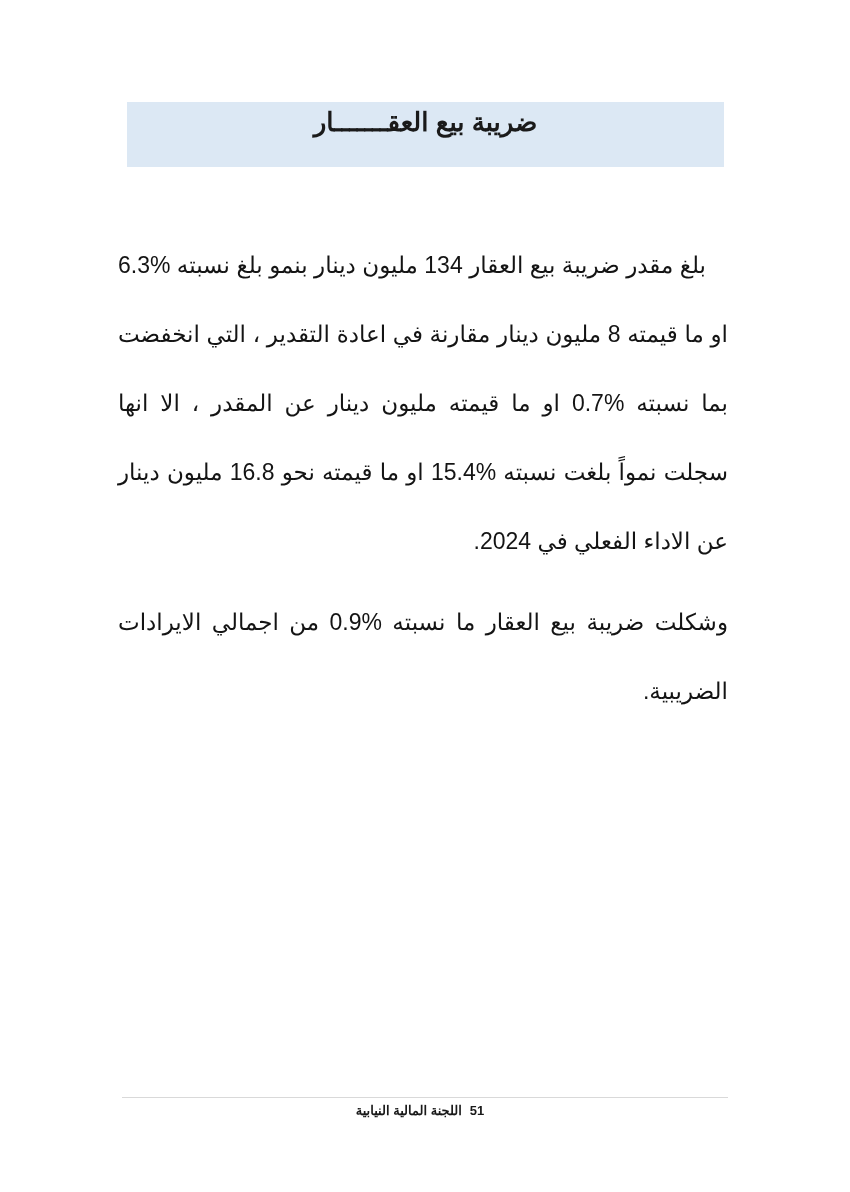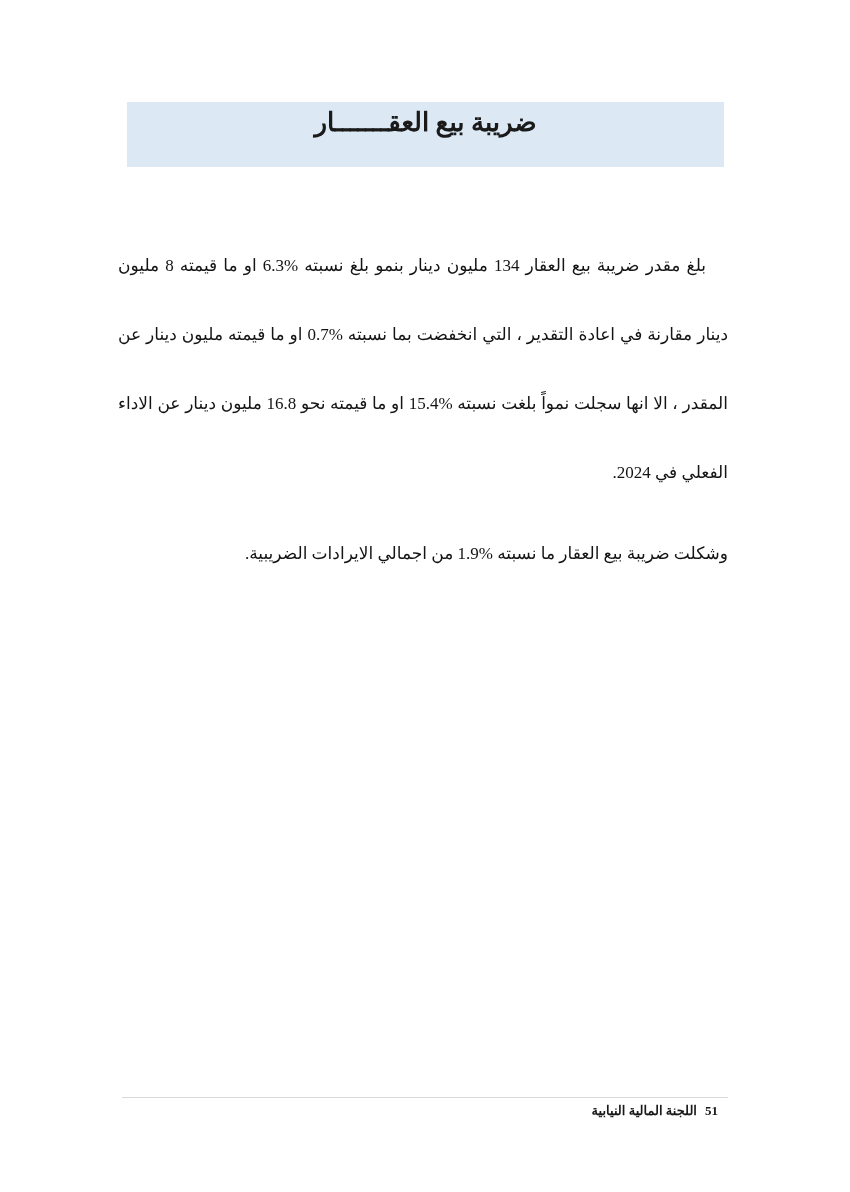--- a/index.html
+++ b/index.html
@@ -4,21 +4,21 @@
 <style>
   * { margin: 0; padding: 0; box-sizing: border-box; }
   html, body { background: #ffffff; }
   .page {
     position: relative;
     width: 850px;
     height: 1192px;
     margin: 0 auto;
     background: #ffffff;
     overflow: hidden;
-    font-family: Liberation Serif, serif;
+    font-family: Liberation Sans, sans-serif;
   }
   .banner {
     position: absolute;
     left: 127px;
     top: 102px;
     width: 597px;
     height: 65px;
     background: #dce8f4;
   }
   .banner-title {
@@ -32,21 +32,21 @@
   }
   .content {
     position: absolute;
     left: 118px;
     top: 231px;
     width: 610px;
     direction: rtl;
     color: #141414;
   }
   .para {
-    font-size: 17px;
+    font-size: 23px;
     line-height: 69px;
     text-align: justify;
     margin-bottom: 12px;
     color: #141414;
   }
   .para-first {
     text-indent: 22px;
   }
   .footer {
     position: absolute;
@@ -56,37 +56,38 @@
     border-top: 1px solid #d9d9d9;
     padding-top: 5px;
     direction: rtl;
     text-align: right;
   }
   .footer-inner {
     padding-right: 10px;
     font-size: 13px;
     font-weight: bold;
     color: #1a1a1a;
+    text-align: center;
   }
   .footer-num {
     margin-left: 8px;
   }
 </style>
 </head>
 <body>
 
 <div class="page">
 
   <div class="banner" style="background: rgb(220, 232, 244);">
     <div class="banner-title" style="color: rgb(26, 26, 26);">ضريبة بيع العقـــــــار</div>
   </div>
 
   <div class="content" style="color: rgb(20, 20, 20);">
     <p class="para para-first">بلغ مقدر ضريبة بيع العقار 134 مليون دينار بنمو بلغ نسبته %6.3 او ما قيمته 8 مليون دينار مقارنة في اعادة التقدير ، التي انخفضت بما نسبته %0.7 او ما قيمته مليون دينار عن المقدر ، الا انها سجلت نمواً بلغت نسبته %15.4 او ما قيمته نحو 16.8 مليون دينار عن الاداء الفعلي في 2024.</p>
-    <p class="para">وشكلت ضريبة بيع العقار ما نسبته %1.9 من اجمالي الايرادات الضريبية.</p>
+    <p class="para">وشكلت ضريبة بيع العقار ما نسبته %0.9 من اجمالي الايرادات الضريبية.</p>
   </div>
 
   <div class="footer" style="border-top-color: rgb(217, 217, 217);">
     <div class="footer-inner" style="color: rgb(26, 26, 26);">
       <span class="footer-num">51</span><span class="footer-label">اللجنة المالية النيابية</span>
     </div>
   </div>
 
 </div>
 

